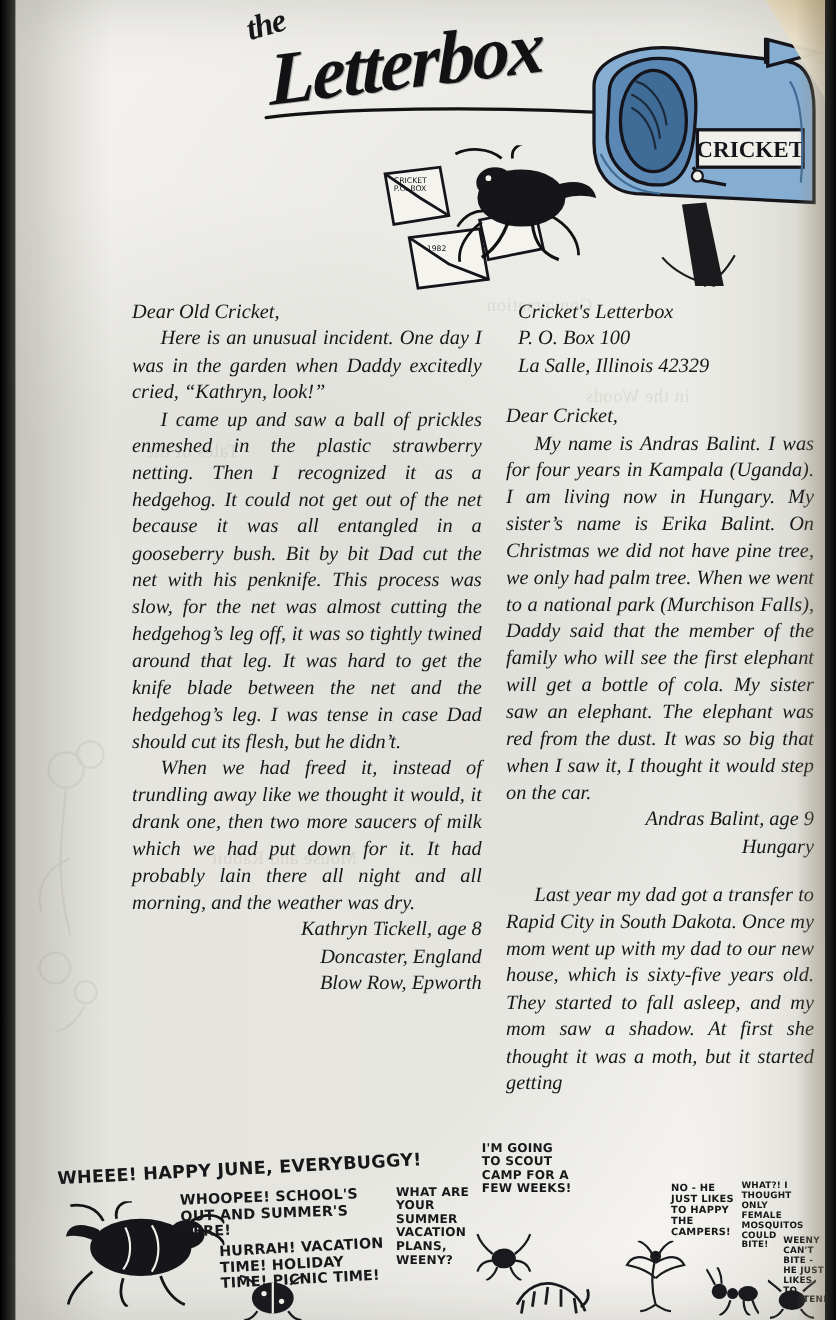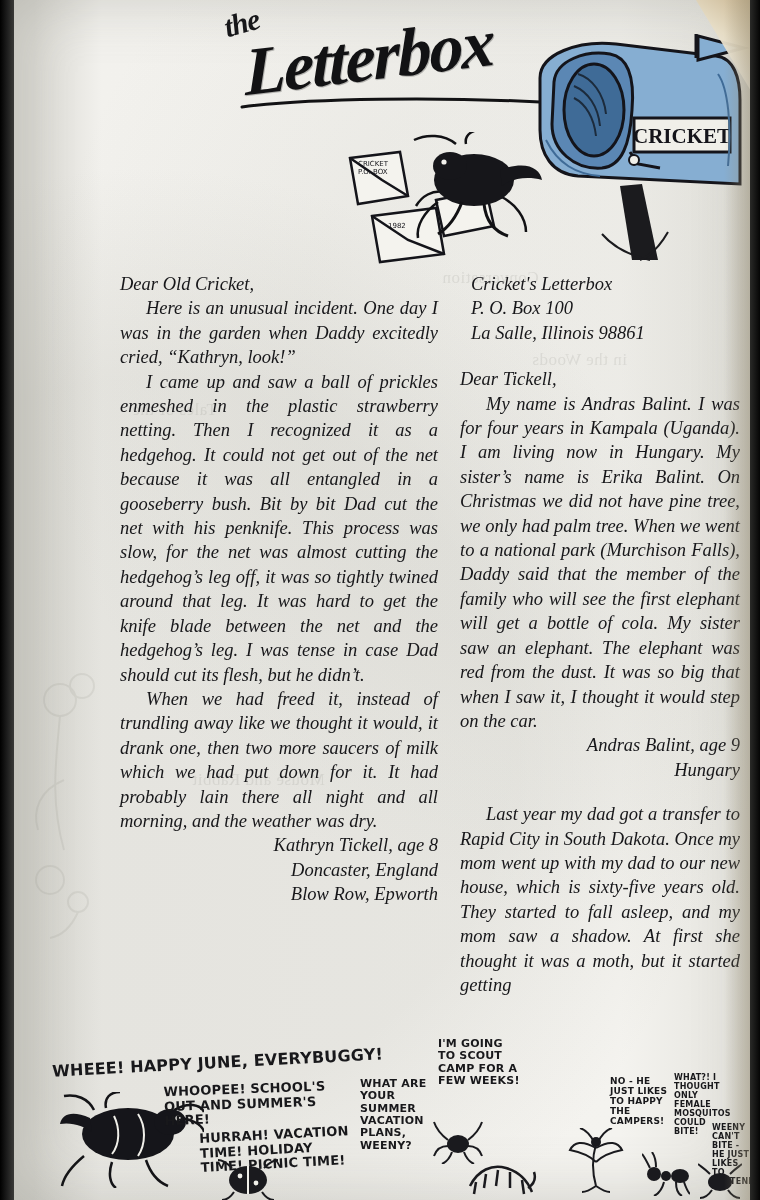--- a/index.html
+++ b/index.html
@@ -290,25 +290,25 @@
             <span class="sig-line">Doncaster, England</span>
             <span class="sig-line">Blow Row, Epworth</span>
           </p>
         </div>
       </div>
 
       <div class="col col-right">
         <p class="addr">
           <span>Cricket's Letterbox</span>
           <span>P. O. Box 100</span>
-          <span>La Salle, Illinois 98861</span>
+          <span>La Salle, Illinois 42329</span>
         </p>
 
         <div>
-          <p class="para salutation" style="text-indent:0">Dear Tickell,</p>
+          <p class="para salutation" style="text-indent:0">Dear Cricket,</p>
           <p class="para">My name is Andras Balint. I was for four years in Kampala (Uganda). I am living now in Hungary. My sister’s name is Erika Balint. On Christmas we did not have pine tree, we only had palm tree. When we went to a national park (Murchison Falls), Daddy said that the member of the family who will see the first elephant will get a bottle of cola. My sister saw an elephant. The elephant was red from the dust. It was so big that when I saw it, I thought it would step on the car.</p>
           <p class="sig">
             <span class="sig-line">Andras Balint, age 9</span>
             <span class="sig-line">Hungary</span>
           </p>
         </div>
 
         <div class="gap"></div>
 
         <div>

